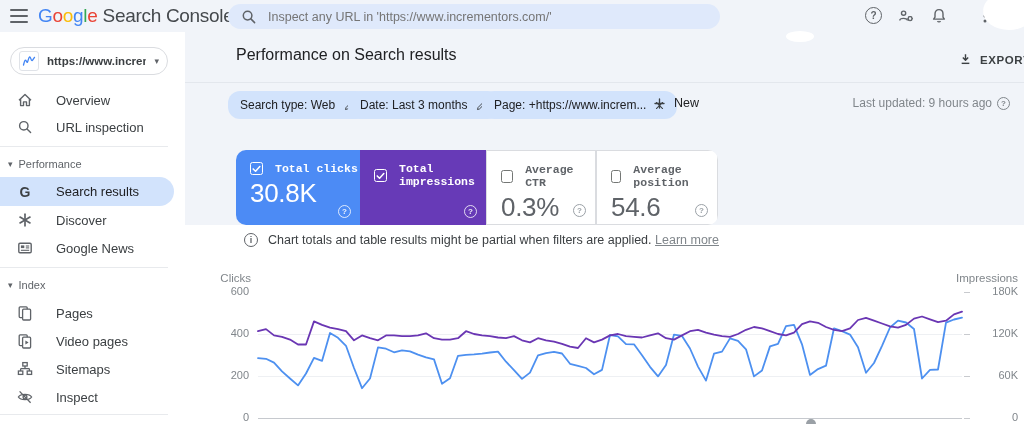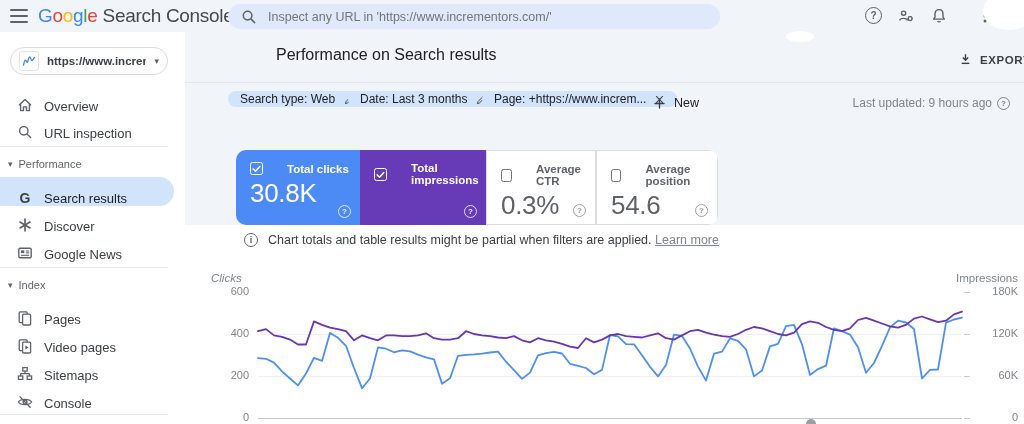--- a/index.html
+++ b/index.html
@@ -20,49 +20,49 @@
   #help-ic { left:865px; width:17px; height:17px; border:1.4px solid #5f6368; color:#5f6368; font-size:10px; }
   #avatar { position:absolute; left:983px; top:-8px; width:52px; height:38px; background:#ffffff; border-radius:50%; }
   #blob2 { position:absolute; left:786px; top:31px; width:28px; height:11px; background:#ffffff; border-radius:50%; }
 
   
   #sidebar { position:absolute; left:0; top:32px; width:185px; height:392px; background:#ffffff; }
   #property { position:absolute; left:10px; top:15px; width:158px; height:28px; border:1px solid #dadce0; border-radius:14px; background:#fff; display:flex; align-items:center; padding:0 8px; gap:8px; cursor:pointer; }
   #property .pname { font-size:11.5px; font-weight:bold; color:#3c4043; flex:1; white-space:nowrap; overflow:hidden; }
   #property .pic { width:20px; height:20px; border:1px solid #e0e3e8; border-radius:3px; display:flex; align-items:center; justify-content:center; background:#fff; }
   .caret { color:#5f6368; font-size:9px; }
-  .nav-item { position:absolute; left:0; width:174px; height:28px; display:flex; align-items:flex-end; padding-left:16px; gap:10px; cursor:pointer; }
+  .nav-item { position:absolute; left:0; width:174px; height:28px; display:flex; align-items:center; padding-left:16px; gap:22px; cursor:pointer; }
   .nav-item .lbl { font-size:13px; color:#3c4043; }
   .nav-item.sel { background:#d2e3fc; border-radius:0 15px 15px 0; height:29px; }
   .nav-item.sel .lbl { color:#202124; }
   .sec-hdr { position:absolute; left:8px; display:flex; align-items:center; gap:6px; cursor:pointer; }
   .sec-hdr .lbl { font-size:11px; color:#5f6368; }
   .sb-div { position:absolute; left:0; width:168px; height:1px; background:#e8eaed; }
   .gletter { font-size:14px; font-weight:bold; color:#3c4043; width:18px; text-align:center; }
   .icon18 { width:18px; height:18px; flex:0 0 18px; }
 
   
   #main-title { position:absolute; left:236px; top:46px; font-size:16px; color:#202124; }
   #export-btn { position:absolute; left:958px; top:52px; display:flex; align-items:center; gap:7px; cursor:pointer; }
   #export-btn .lbl { font-size:11.5px; font-weight:bold; letter-spacing:.6px; color:#3c4043; }
   #hdr-div { position:absolute; left:185px; top:82px; width:839px; height:1px; background:#e3e7ed; }
 
   
-  .chip { position:absolute; top:91px; height:16px; background:#d2e3fc; border-radius:12px; display:inline-flex; align-items:center; padding:0 12px; gap:8px; cursor:pointer; }
+  .chip { position:absolute; top:91px; height:28px; background:#d2e3fc; border-radius:12px; display:inline-flex; align-items:center; padding:0 12px; gap:8px; cursor:pointer; }
   .chip .lbl { font-size:12px; color:#202124; white-space:nowrap; }
   #new-btn { position:absolute; left:652px; top:91px; height:24px; display:inline-flex; align-items:center; gap:7px; cursor:pointer; }
   #new-btn .lbl { font-size:12.5px; color:#202124; }
   #last-updated { position:absolute; right:14px; top:96px; display:flex; align-items:center; gap:5px; }
   #last-updated .lbl { font-size:12px; color:#80868b; }
   .q-gray { width:13px; height:13px; border:1.2px solid #80868b; color:#80868b; font-size:8px; }
 
   
   #cards { position:absolute; left:236px; top:150px; display:flex; border-radius:10px; overflow:hidden; }
   .card { position:relative; height:75px; padding:12px 0 0 14px; cursor:pointer; }
-  .card .row { display:flex; align-items:center; gap:24px; }
+  .card .row { display:flex; align-items:center; gap:12px;font-family:Liberation Mono, monospace; }
   .card .lbl { font-size:11.5px; font-weight:bold; }
   .card .val { font-size:26px; margin-top:3px; letter-spacing:-0.3px; }
   .card.on .lbl, .card.on .val { color:#ffffff; }
   .card.off { background:#fff; border:1px solid #dadce0; }
   .card.off .lbl { color:#5f6368; }
   .card.off .val { color:#5f6368; }
   .cbx { width:13px; height:13px; border-radius:2.5px; display:flex; align-items:center; justify-content:center; }
   .cbx.on { border:1.7px solid #ffffff; }
   .cbx.off { border:1.7px solid #747775; background:#fff; }
   .card .q { position:absolute; right:9px; bottom:7px; width:13px; height:13px; font-size:8px; }
@@ -233,26 +233,26 @@
         </g>
       </svg>
     <span class="lbl">Sitemaps</span>
   </div>
   <div class="nav-item" style="top:351px">
     <svg class="icon18" viewBox="0 0 18 18">
         <path d="M2.4 9 C4.5 5.5 13.5 5.5 15.6 9 C13.5 12.5 4.5 12.5 2.4 9 Z" fill="none" stroke="#5f6368" stroke-width="1.3"></path>
         <circle cx="9" cy="9" r="1.9" fill="none" stroke="#5f6368" stroke-width="1.3"></circle>
         <line x1="3.6" y1="3.4" x2="14.6" y2="14.8" stroke="#5f6368" stroke-width="1.3"></line>
       </svg>
-    <span class="lbl">Console</span>
+    <span class="lbl">Inspect</span>
   </div>
   <div class="sb-div" style="top:382px"></div>
 </div>
 
-<h1 id="main-title" style="font-weight:normal;margin-left:40px;">Performance on Search results</h1>
+<h1 id="main-title" style="font-weight:normal;">Performance on Search results</h1>
 <div id="export-btn">
   <svg width="15" height="15" viewBox="0 0 18 18">
       <path d="M9 2.6 V9.4 M5.8 6.6 L9 9.8 L12.2 6.6" fill="none" stroke="#3c4043" stroke-width="1.7" stroke-linejoin="round"></path>
       <line x1="4.4" y1="13.6" x2="13.6" y2="13.6" stroke="#3c4043" stroke-width="1.7"></line>
     </svg>
   <span class="lbl">EXPORT</span>
 </div>
 <div id="hdr-div"></div>
 
 <div class="chip" style="left:228px">
@@ -333,21 +333,21 @@
 </div>
 
 <div id="panel"></div>
 
 <div id="banner">
   <span class="ic circ-q">i</span>
   <span class="txt"><span>Chart totals and table results might be partial when filters are applied.</span> <a>Learn more</a></span>
 </div>
 
 <div id="chart">
-  <span class="ax-lbl" style="left:26px; top:4px; width:40px; text-align:left;font-style:italic;">Clicks</span>
+  <span class="ax-lbl" style="left:26px; top:4px; width:40px; text-align:right;">Clicks</span>
   <span class="ax-lbl" style="left:747px; top:4px; width:86px; text-align:right;">Impressions</span>
 
   <span class="tick-l" style="top:17px">600</span>
   <span class="tick-l" style="top:59px">400</span>
   <span class="tick-l" style="top:101px">200</span>
   <span class="tick-l" style="top:143px">0</span>
 
   <span class="tick-r" style="top:17px">180K</span>
   <span class="tick-r" style="top:59px">120K</span>
   <span class="tick-r" style="top:101px">60K</span>

